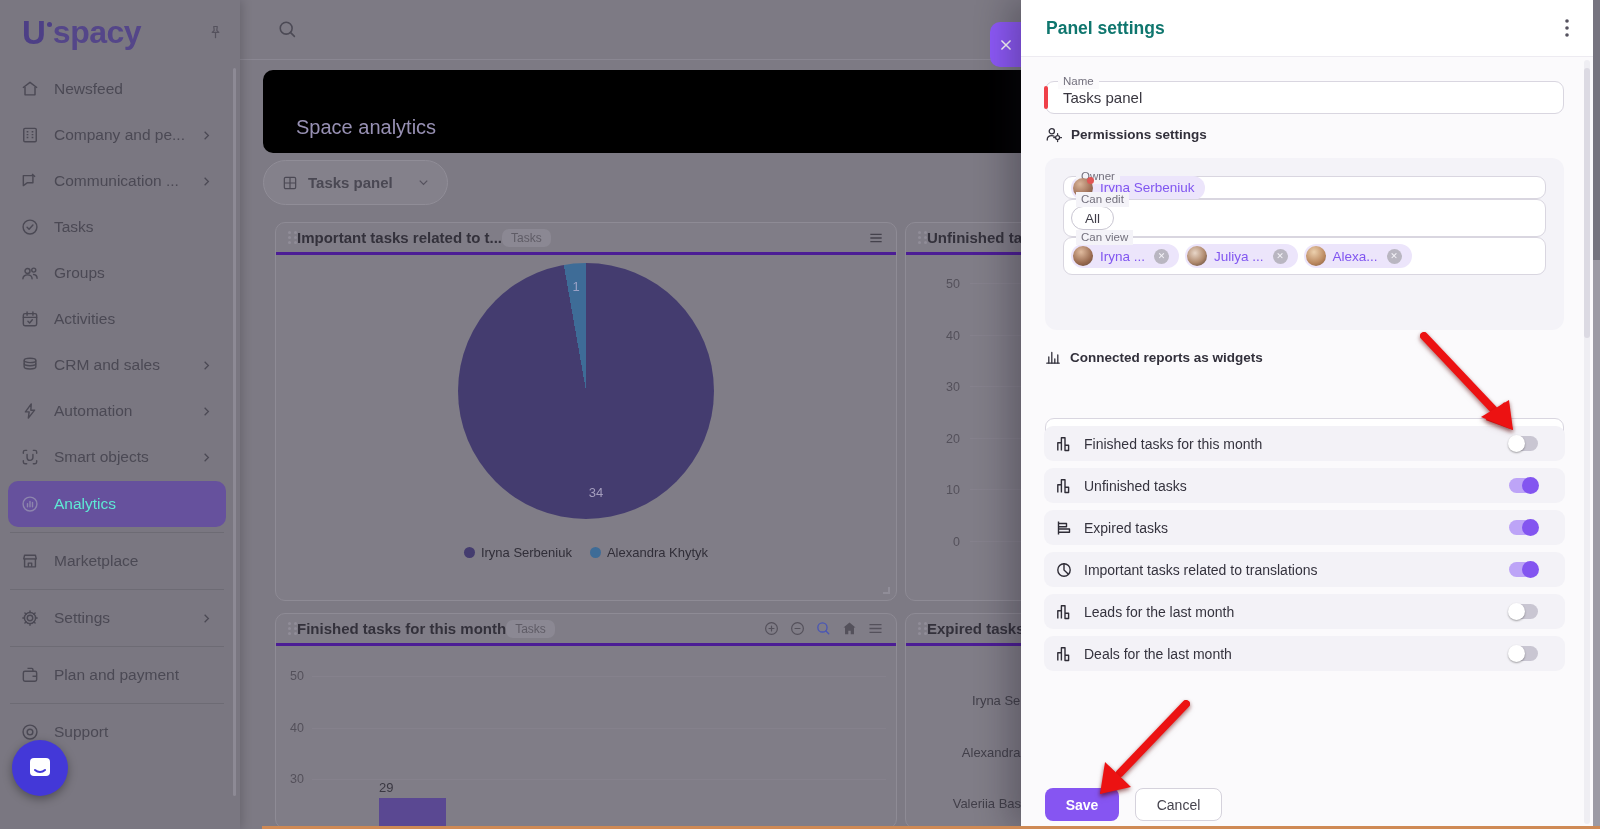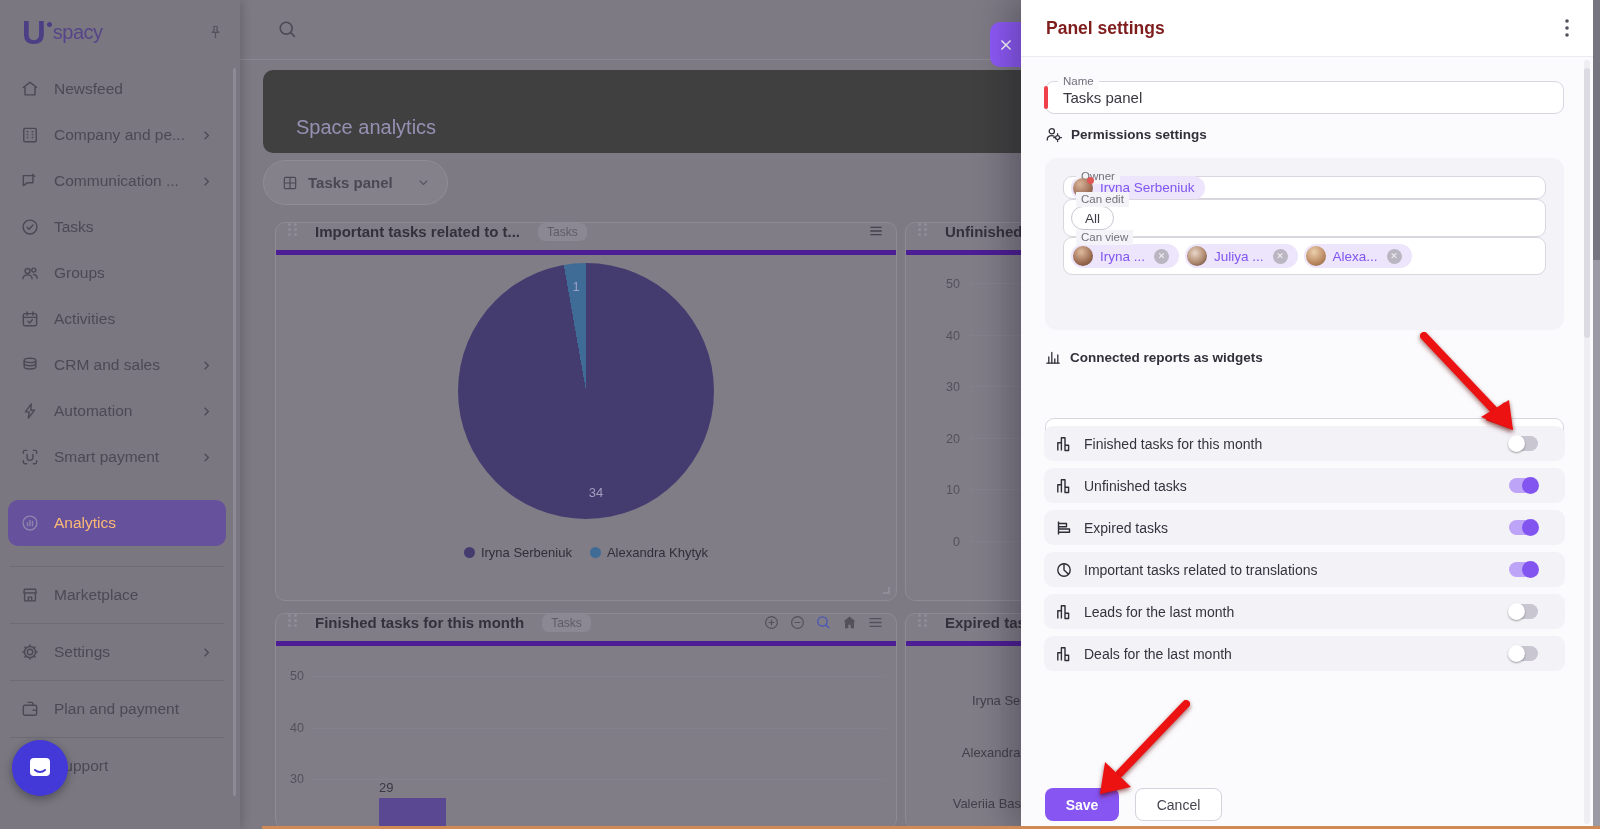--- a/index.html
+++ b/index.html
@@ -5,42 +5,42 @@
 *{margin:0;padding:0;box-sizing:border-box}
 html,body{width:1600px;height:829px}
 body{position:relative;overflow:hidden;font-family:"Liberation Sans",sans-serif;background:#7d7a84}
 svg{display:block}
 
 
 .sidebar{position:absolute;left:0;top:0;bottom:0;width:240px;background:#7a7781;box-shadow:2px 0 10px rgba(0,0,0,.18);z-index:2}
 .logo-row{position:absolute;top:12px;left:22px;right:16px;height:40px;display:flex;align-items:center}
 .logo-u{font-size:33px;font-weight:800;color:#4d3f86;line-height:1}
 .logo-dot{width:5px;height:5px;border-radius:50%;background:#4d3f86;margin:-16px 1px 0 1px}
-.logo-text{font-size:20px;font-weight:400;color:#544689;letter-spacing:-.5px}
+.logo-text{font-size:32px;font-weight:700;color:#544689;letter-spacing:-.5px}
 .pin{margin-left:auto;color:#55525d}
 .nav{position:absolute;top:66px;left:8px;right:14px}
 .nav-item{height:46px;display:flex;align-items:center;gap:14px;padding:0 12px;color:#4b4954;font-size:15.5px;border-radius:10px;white-space:nowrap}
 .nav-item .chev{margin-left:auto;color:#4b4954}
-.nav-item.selected{background:#66519d;color:#fdba74;margin:20px 0}
+.nav-item.selected{background:#66519d;color:#5eead4;margin:1px 0}
 .nav-item.selected .ic{color:#8d85ad}
 .nav-divider{border-top:1px solid rgba(35,32,45,.14);margin:5px 2px}
 .sb-scroll{position:absolute;top:68px;right:4px;width:3px;height:728px;background:#8d8a95;border-radius:2px}
 
 
 .main{position:absolute;left:240px;top:0;right:0;bottom:0;z-index:1}
 .topbar{height:60px;border-bottom:1px solid #8a8792;position:relative}
 .search-ic{position:absolute;left:37px;top:19px;color:#4c4a55}
-.banner{position:absolute;left:23px;top:70px;width:1310px;height:83px;background:#404040;border-radius:10px}
+.banner{position:absolute;left:23px;top:70px;width:1310px;height:83px;background:#000000;border-radius:10px}
 .banner-title{position:absolute;left:33px;bottom:14px;font-size:20px;color:#9790b3}
 .selector{position:absolute;left:23px;top:160px;width:185px;height:45px;border:1px solid #908d97;background:#84818b;border-radius:23px;display:flex;align-items:center;gap:10px;padding:0 16px 0 18px;color:#4b4954}
 .selector .lbl{font-size:15px;font-weight:700;color:#4a4853}
 .selector .chev{margin-left:auto;color:#55525e}
 
 .card{position:absolute;background:#807d87;border:1px solid #8e8b95;border-radius:10px;overflow:hidden}
-.card-hd{height:32px;display:flex;align-items:flex-start;gap:18px;padding:0 12px;border-bottom:5px solid #4c1d95}
+.card-hd{height:32px;display:flex;align-items:center;gap:0;padding:0 12px;border-bottom:3px solid #4c1d95}
 .drag{display:grid;grid-template-columns:3px 3px;gap:2px 3px}
 .drag i{width:3px;height:3px;border-radius:50%;background:#908d98}
 .card-title{font-size:15px;font-weight:700;color:#33313b;white-space:nowrap}
 .badge{background:#8b8893;color:#5f5c66;font-size:12px;padding:2px 9px;border-radius:7px}
 .burger{margin-left:auto;color:#44424c}
 #card1{left:35px;top:222px;width:622px;height:379px}
 .pie{position:absolute;left:182px;top:40px;width:256px;height:256px;border-radius:50%;
      background:conic-gradient(from 0deg,#443c6f 0 350deg,#3e6c97 350deg 360deg)}
 .pie-lab1{position:absolute;left:288px;top:56px;width:24px;text-align:center;font-size:13px;color:#9aa1c6}
 .pie-lab34{position:absolute;left:306px;top:262px;width:28px;text-align:center;font-size:13px;color:#a49dbd}
@@ -66,21 +66,21 @@
 
 
 .intercom{position:absolute;left:12px;top:740px;width:56px;height:56px;border-radius:50%;background:#4338d8;z-index:10;display:flex;align-items:center;justify-content:center;box-shadow:0 3px 10px rgba(0,0,0,.35)}
 
 
 .closex{position:absolute;left:990px;top:22px;width:46px;height:45px;border-radius:10px;background:#8d59f7;z-index:25;display:flex;align-items:center;padding-left:9px;color:#fff}
 
 
 .panel{position:absolute;left:1021px;top:0;width:572px;bottom:0;background:#fbfafc;z-index:30;box-shadow:-12px 0 32px rgba(20,18,30,.30)}
 .p-head{height:57px;background:#fff;display:flex;align-items:center;padding:0 24px 0 25px;border-bottom:1px solid #edebf1}
-.p-title{font-size:17.5px;font-weight:700;color:#7f1d1d}
+.p-title{font-size:17.5px;font-weight:700;color:#0f766e}
 .kebab{margin-left:auto;color:#55525e}
 .p-body{position:absolute;left:24px;right:29px;top:57px;bottom:0}
 .abs{position:absolute;left:0;right:0}
 .fld{position:relative;background:#fff;border:1px solid #d9d6e0;border-radius:9px;display:flex;align-items:center;padding-left:7px}
 .flab{position:absolute;top:-8px;left:12px;background:#fbfafc;padding:0 5px;font-size:11.5px;color:#73707d;line-height:15px}
 .card-bg .flab{background:#f4f3f8}
 .red-accent{position:absolute;left:-2px;top:4px;bottom:4px;width:4px;border-radius:4px;background:#ef4049}
 .name-fld{top:24px;height:33px}
 .name-val{padding-left:10px;font-size:15px;color:#38363f}
 .sec-hd{position:absolute;display:flex;align-items:center;gap:9px;font-size:13.5px;font-weight:700;color:#32303b}
@@ -234,21 +234,21 @@
           </svg>
         </span>
     </div>
     <div class="nav-item">
       <span class="ic">
           <svg width="20" height="20" viewBox="0 0 24 24" fill="none" stroke="currentColor" stroke-width="1.7" stroke-linecap="round">
             <path d="M8 4H6a2 2 0 00-2 2v1.5M16 4h2a2 2 0 012 2v1.5M8 20H6a2 2 0 01-2-2v-1.5M16 20h2a2 2 0 002-2v-1.5"></path>
             <path d="M8.5 9v3.5a3.5 3.5 0 007 0V9"></path>
           </svg>
         </span>
-      <span>Smart payment</span>
+      <span>Smart objects</span>
       <span class="chev">
           <svg width="15" height="15" viewBox="0 0 24 24" fill="none" stroke="currentColor" stroke-width="2">
             <path d="M9 6l6 6-6 6"></path>
           </svg>
         </span>
     </div>
     <div class="nav-item selected">
       <span class="ic">
           <svg width="20" height="20" viewBox="0 0 24 24" fill="none" stroke="currentColor" stroke-width="1.7" stroke-linecap="round">
             <circle cx="12" cy="12" r="8.3"></circle>

